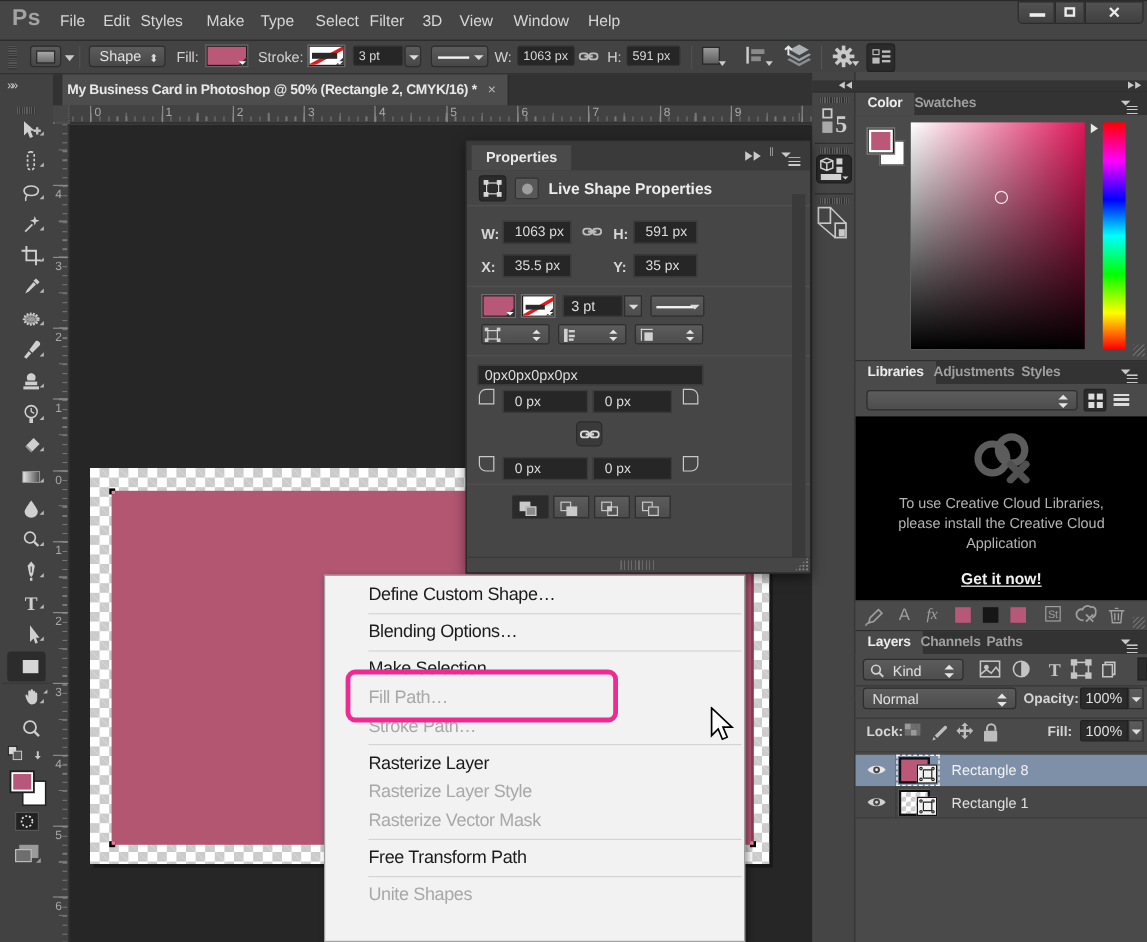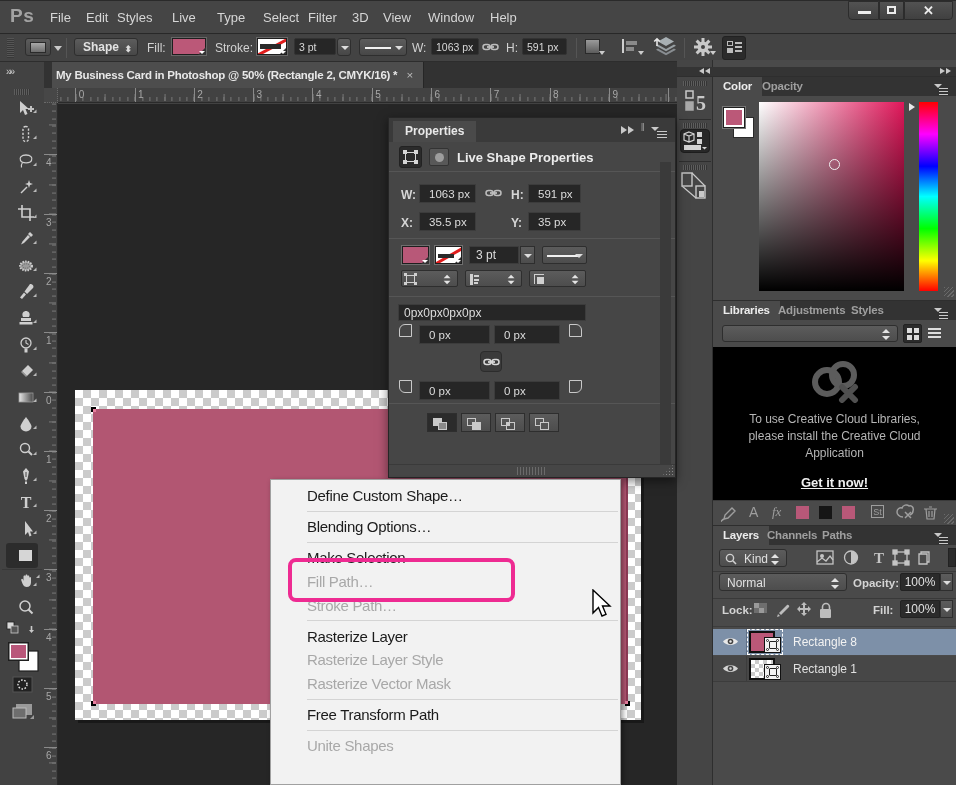--- a/index.html
+++ b/index.html
@@ -101,21 +101,21 @@
   border:4px solid #ee2b92; border-radius:8px; z-index:60; }
 </style>
 </head>
 <body>
 <div id="app">
   <div id="menubar">
     <div id="pslogo">Ps</div>
     <div class="menuitem" style="left:50px;">File</div>
     <div class="menuitem" style="left:86px;">Edit</div>
     <div class="menuitem" style="left:117px;">Styles</div>
-    <div class="menuitem" style="left:172px;">Live</div>
+    <div class="menuitem" style="left:172px;">Make</div>
     <div class="menuitem" style="left:217px;">Type</div>
     <div class="menuitem" style="left:263px;">Select</div>
     <div class="menuitem" style="left:308px;">Filter</div>
     <div class="menuitem" style="left:352px;">3D</div>
     <div class="menuitem" style="left:383px;">View</div>
     <div class="menuitem" style="left:428px;">Window</div>
     <div class="menuitem" style="left:490px;">Help</div>
     <div id="winbtns">
       <div class="winbtn" style="width:31px;">
           <div style="position:absolute;left:9px;top:9px;width:13px;height:3px;background:#ececec;"></div>
@@ -130,21 +130,21 @@
   <div id="optionsbar">
 
     <div style="position:absolute;left:7px;top:3px;width:7px;height:20px;background:repeating-linear-gradient(#555 0,#555 1px,#383838 1px,#383838 2px);"></div>
 
     <div class="optbtn" style="left:25px;width:26px;">
         <div style="position:absolute;left:4px;top:3px;width:16px;height:11px;background:linear-gradient(#a8a8a8,#6e6e6e);border:1px solid #2a2a2a;"></div>
       </div>
     <div style="position:absolute;left:54px;top:11px;width:0;height:0;border-left:4px solid transparent;border-right:4px solid transparent;border-top:5px solid #c9c9c9;"></div>
     <div class="vsep" style="left:66px;"></div>
 
-    <div class="optbtn" style="left:74px;width:64px;color:#e2e2e2;font-size:12px;line-height:16px;padding-left:8px;font-weight:bold;">Shape<span style="position:absolute;right:5px;top:2px;font-size:9px;color:#ddd;">⬍</span></div>
+    <div class="optbtn" style="left:74px;width:64px;color:#e2e2e2;font-size:12px;line-height:16px;padding-left:8px;">Shape<span style="position:absolute;right:5px;top:2px;font-size:9px;color:#ddd;">⬍</span></div>
     <div class="optlabel" style="left:147px;">Fill:</div>
 
     <div style="position:absolute;left:172px;top:3px;width:34px;height:17px;background:#bb5878;border:1px solid #1e1e1e;outline:1px solid #666;">
       <div style="position:absolute;right:-1px;bottom:-1px;width:0;height:0;border-left:8px solid transparent;border-top:8px solid transparent;border-right:8px solid #333;"></div>
       <div style="position:absolute;right:0px;bottom:0px;width:0;height:0;border-left:3px solid transparent;border-right:3px solid transparent;border-top:3px solid #fff;"></div>
     </div>
     <div class="optlabel" style="left:215px;">Stroke:</div>
 
     <div style="position:absolute;left:257px;top:3px;width:30px;height:17px;background:#fff;border:1px solid #1e1e1e;outline:1px solid #666;overflow:hidden;">
       <div style="position:absolute;left:-4px;top:6px;width:40px;height:3px;background:#e01d1d;transform:rotate(-28deg);"></div>
@@ -487,21 +487,21 @@
           <rect x="19" y="16" width="9" height="12"></rect>
           <path d="M15,3 L28,16 M5,16 L19,28" stroke-width="1.2"></path>
           <rect x="22" y="21" width="5" height="6" fill="#c9c9c9" stroke="none"></rect>
         </g>
       </svg>
     </div>
     <div id="panels">
 
       <div class="ptabbar" style="top:17px;">
         <div class="ptab active" style="left:0;">Color</div>
-        <div class="ptab" style="left:39px;">Opacity</div>
+        <div class="ptab" style="left:39px;">Swatches</div>
         <div style="position:absolute;right:8px;top:5px;width:14px;height:8px;">
             <div style="width:0;height:0;border-left:4px solid transparent;border-right:4px solid transparent;border-top:4px solid #c9c9c9;float:left;margin-top:2px;"></div>
             <div style="float:right;width:9px;height:8px;background:repeating-linear-gradient(#c9c9c9 0,#c9c9c9 1px,transparent 1px,transparent 3px);"></div>
           </div>
       </div>
       <div style="position:absolute;left:0;top:36px;width:243px;height:204px;background:#4a4a4a;">
 
         <div style="position:absolute;left:20px;top:21px;width:21px;height:21px;background:#fff;border:1px solid #2a2a2a;"></div>
         <div style="position:absolute;left:10px;top:11px;width:22px;height:21px;background:#fff;border:1px solid #1f1f1f;box-shadow:0 0 0 1px #777;"></div>
         <div style="position:absolute;left:13px;top:14px;width:16px;height:15px;background:#bb5878;"></div>
@@ -581,21 +581,21 @@
         <div class="ptabbar" style="top:0;">
           <div class="ptab active" style="left:0;">Layers</div>
           <div class="ptab" style="left:44px;">Channels</div>
           <div class="ptab" style="left:99px;">Paths</div>
           <div style="position:absolute;right:8px;top:5px;width:14px;height:8px;">
               <div style="width:0;height:0;border-left:4px solid transparent;border-right:4px solid transparent;border-top:4px solid #c9c9c9;float:left;margin-top:2px;"></div>
               <div style="float:right;width:9px;height:8px;background:repeating-linear-gradient(#c9c9c9 0,#c9c9c9 1px,transparent 1px,transparent 3px);"></div>
             </div>
         </div>
 
-        <div style="position:absolute;left:6px;top:23px;width:68px;height:18px;background:linear-gradient(#5c5c5c,#4d4d4d);border:1px solid #2e2e2e;border-radius:3px;color:#e0e0e0;font-size:12px;">
+        <div style="position:absolute;left:6px;top:23px;width:84px;height:18px;background:linear-gradient(#5c5c5c,#4d4d4d);border:1px solid #2e2e2e;border-radius:3px;color:#e0e0e0;font-size:12px;">
           <svg width="14" height="14" viewBox="0 0 14 14" style="position:absolute;left:4px;top:2px;">
               <circle cx="6" cy="6" r="3.6" fill="none" stroke="#d0d0d0" stroke-width="1.4"></circle>
               <path d="M8.8,8.8 L12,12" stroke="#d0d0d0" stroke-width="1.6"></path>
             </svg>
           <span style="position:absolute;left:24px;top:2px;">Kind</span>
           <div class="ud" style="right:6px;top:4px;"></div>
         </div>
         <svg width="140" height="20" viewBox="0 0 140 20" style="position:absolute;left:102px;top:22px;">
           <g fill="none" stroke="#c4c4c4" stroke-width="1.3">
             <rect x="2" y="3" width="16" height="13"></rect>

